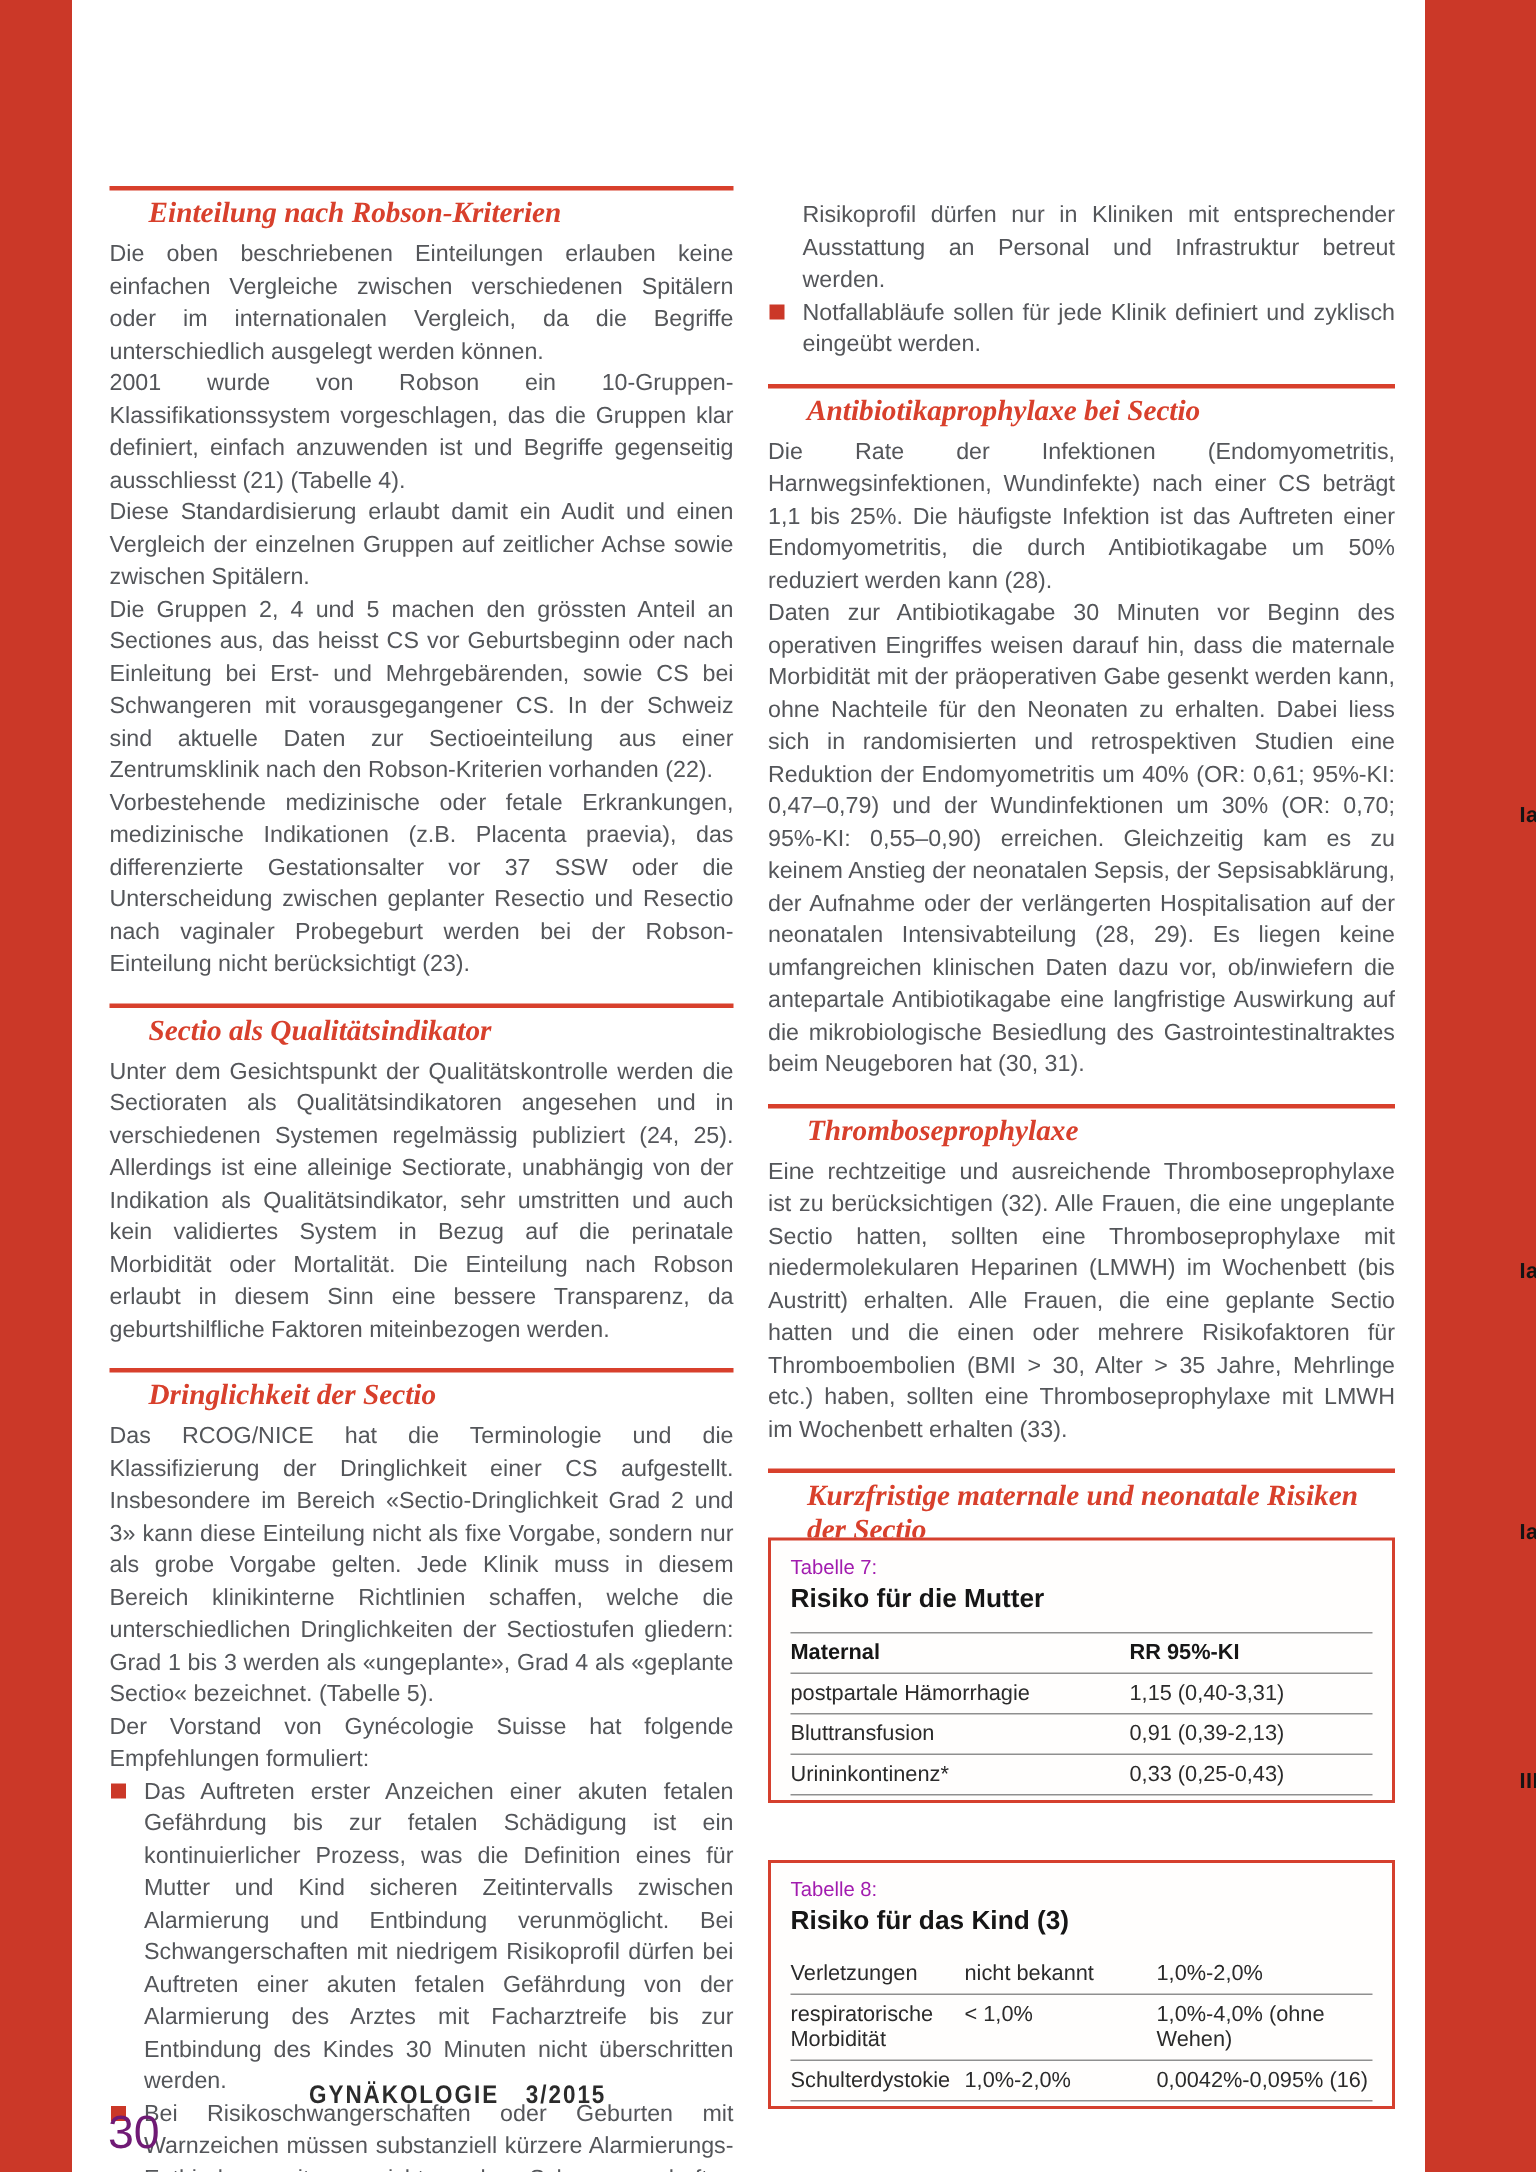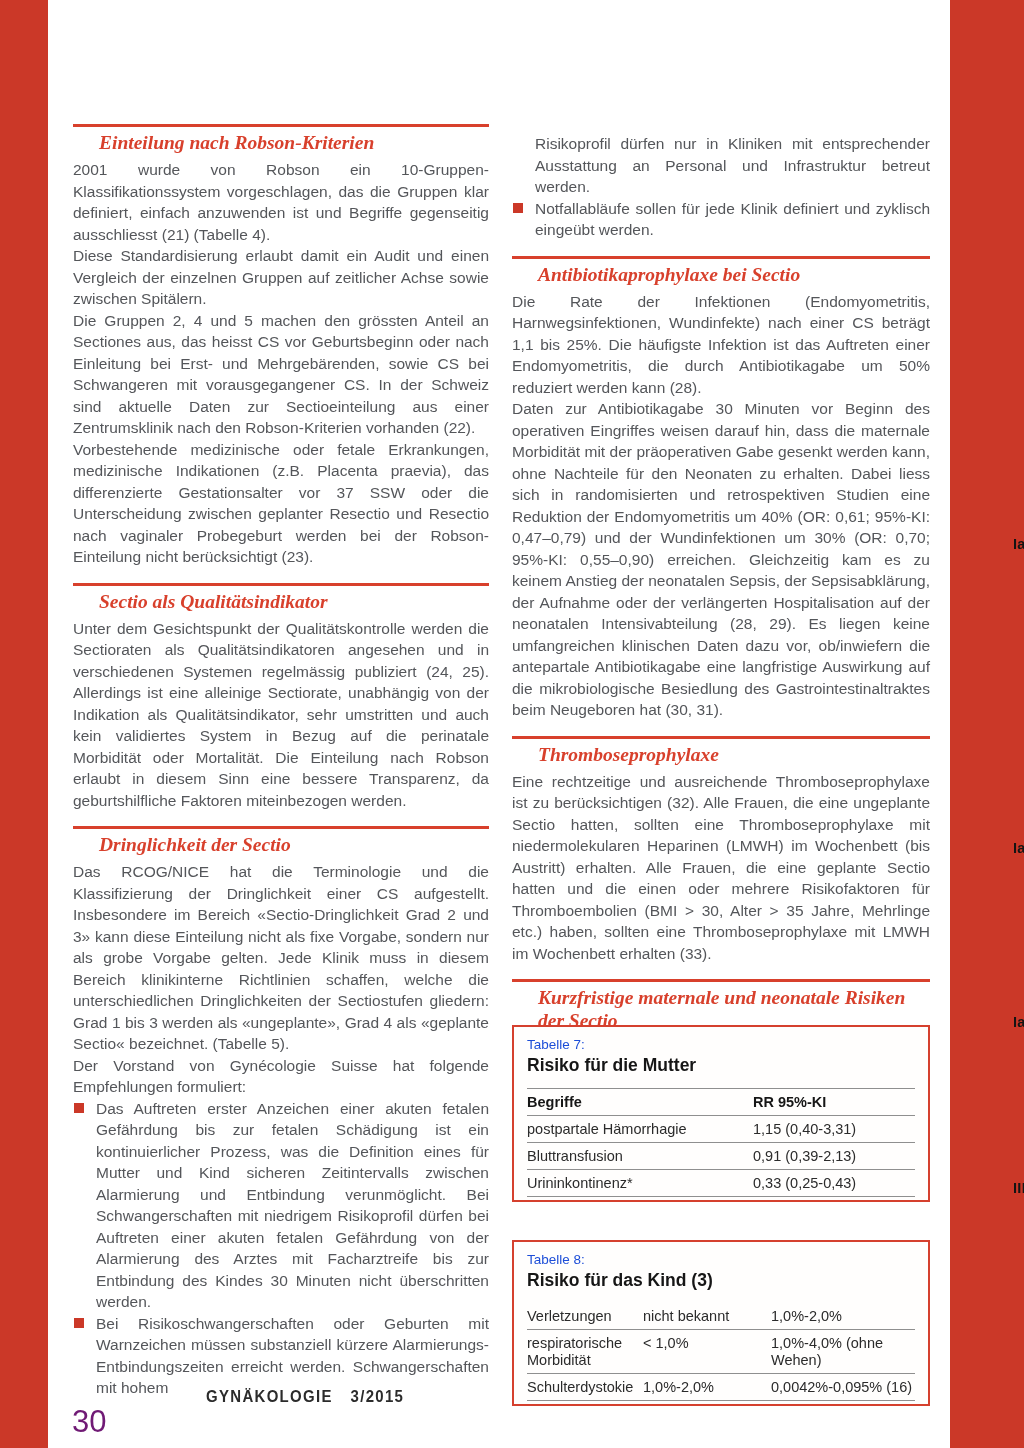--- a/index.html
+++ b/index.html
@@ -22,21 +22,21 @@
              font-style:italic;font-weight:bold;font-size:19.5px;line-height:23px;
              color:#d8402c;font-family:Liberation Serif, serif;}
   p.body{margin:0;font-size:15.5px;line-height:21.5px;text-align:justify;
          color:#54565a;}
   .bullet{position:relative;padding-left:23px;margin:0;}
   .bullet .sq{position:absolute;left:1px;top:5px;width:10px;height:10px;background:#cb3828;}
 
   .tbox{position:absolute;left:512px;width:418px;box-sizing:border-box;
         border:2px solid #d5402e;background:#fffefd;padding:10px 13px 3px 13px;}
   #table7{top:1025px;} #table8{top:1240px;}
-  .tlabel{margin:0;font-size:13.5px;color:#1d4ed8;}
+  .tlabel{margin:0;font-size:13.5px;color:#a21caf;}
   .ttitle{margin:3px 0 12px 0;font-size:17.5px;font-weight:bold;color:#161616;}
   .trow{display:grid;padding:5px 0 4px 0;border-bottom:1px solid #8f8f8f;
         font-size:14.5px;line-height:17px;color:#2b2b2b;}
   .t7 .trow{grid-template-columns:226px 1fr;}
   .t8 .trow{grid-template-columns:116px 128px 1fr;}
   .trow.thead{font-weight:bold;border-top:1px solid #8f8f8f;color:#161616;}
 
   #footer-num{position:absolute;left:72px;top:1404px;font-size:31px;color:#701a75;}
   #footer-journal{position:absolute;left:206px;top:1387px;font-size:17px;font-weight:bold;
                   letter-spacing:1.5px;color:#2b2b2b;transform:scaleX(0.88);
@@ -52,20 +52,21 @@
   <div class="bar-right"></div>
 
   <span class="marker mm1">Ia</span>
   <span class="marker mm2">Ia</span>
   <span class="marker mm3">Ia</span>
   <span class="marker mm4">III/III</span>
 
   <div id="col-left">
     <div class="section first">
       <h2 class="heading">Einteilung nach Robson-Kriterien</h2>
+      <p class="body">Die oben beschriebenen Einteilungen erlauben keine einfachen Vergleiche zwischen verschiedenen Spitälern oder im internationalen Vergleich, da die Begriffe unterschiedlich ausgelegt werden können.</p>
       <p class="body">2001 wurde von Robson ein 10-Gruppen-Klassifikationssystem vorgeschlagen, das die Gruppen klar definiert, einfach anzuwenden ist und Begriffe gegenseitig ausschliesst (21) (Tabelle 4).</p>
       <p class="body">Diese Standardisierung erlaubt damit ein Audit und einen Vergleich der einzelnen Gruppen auf zeitlicher Achse sowie zwischen Spitälern.</p>
       <p class="body">Die Gruppen 2, 4 und 5 machen den grössten Anteil an Sectiones aus, das heisst CS vor Geburtsbeginn oder nach Einleitung bei Erst- und Mehrgebärenden, sowie CS bei Schwangeren mit vorausgegangener CS. In der Schweiz sind aktuelle Daten zur Sectioeinteilung aus einer Zentrumsklinik nach den Robson-Kriterien vorhanden (22).</p>
       <p class="body">Vorbestehende medizinische oder fetale Erkrankungen, medizinische Indikationen (z.B. Placenta praevia), das differenzierte Gestationsalter vor 37 SSW oder die Unterscheidung zwischen geplanter Resectio und Resectio nach vaginaler Probegeburt werden bei der Robson-Einteilung nicht berücksichtigt (23).</p>
     </div>
 
     <div class="section">
       <h2 class="heading">Sectio als Qualitätsindikator</h2>
       <p class="body">Unter dem Gesichtspunkt der Qualitätskontrolle werden die Sectioraten als Qualitätsindikatoren angesehen und in verschiedenen Systemen regelmässig publiziert (24, 25). Allerdings ist eine alleinige Sectiorate, unabhängig von der Indikation als Qualitätsindikator, sehr umstritten und auch kein validiertes System in Bezug auf die perinatale Morbidität oder Mortalität. Die Einteilung nach Robson erlaubt in diesem Sinn eine bessere Transparenz, da geburtshilfliche Faktoren miteinbezogen werden.</p>
     </div>
@@ -106,21 +107,21 @@
     <div class="section">
       <h2 class="heading">Kurzfristige maternale und neonatale Risiken der Sectio</h2>
       <p class="body">Unabhängig vom Geburtsmodus birgt eine Geburt potenzielle Risiken für Mutter und Kind (3).</p>
     </div>
   </div>
 
   <div id="table7" class="tbox t7">
     <p class="tlabel">Tabelle 7:</p>
     <p class="ttitle">Risiko für die Mutter</p>
     <div class="trow thead">
-      <span>Begriffe</span>
+      <span>Maternal</span>
       <span>RR 95%-KI</span>
     </div>
     <div class="trow">
       <span>postpartale Hämorrhagie</span>
       <span>1,15 (0,40-3,31)</span>
     </div>
     <div class="trow">
       <span>Bluttransfusion</span>
       <span>0,91 (0,39-2,13)</span>
     </div>

